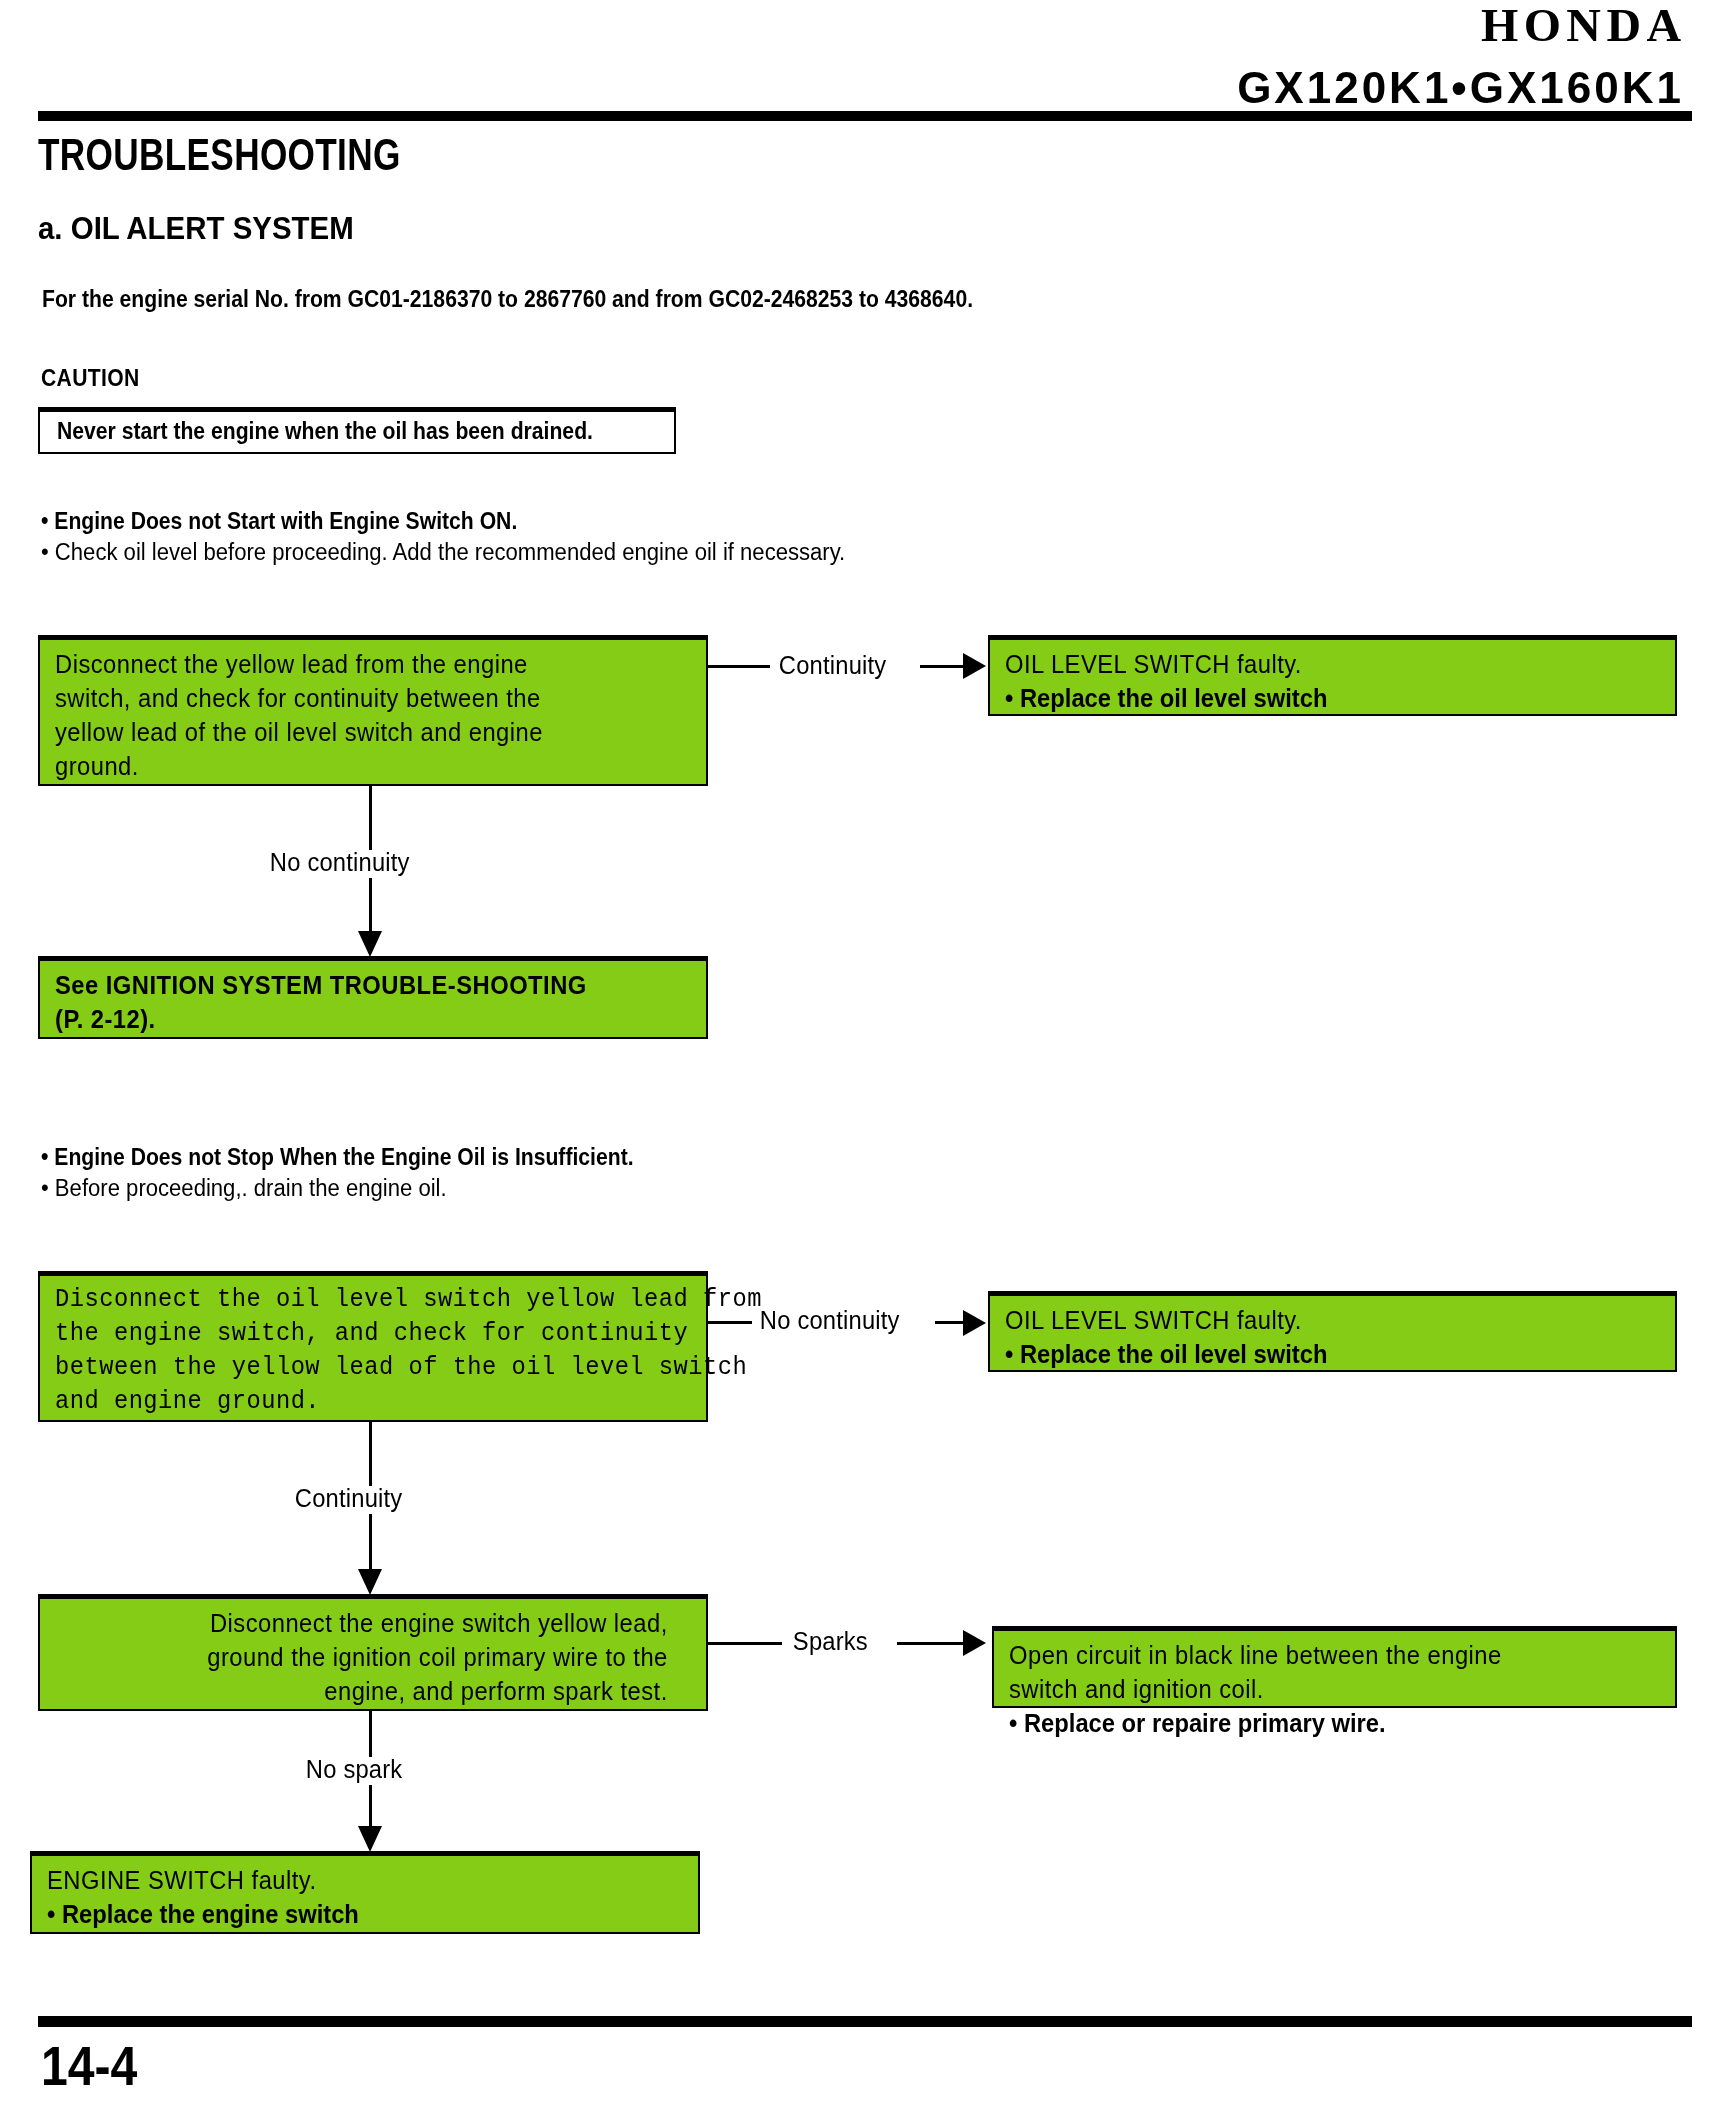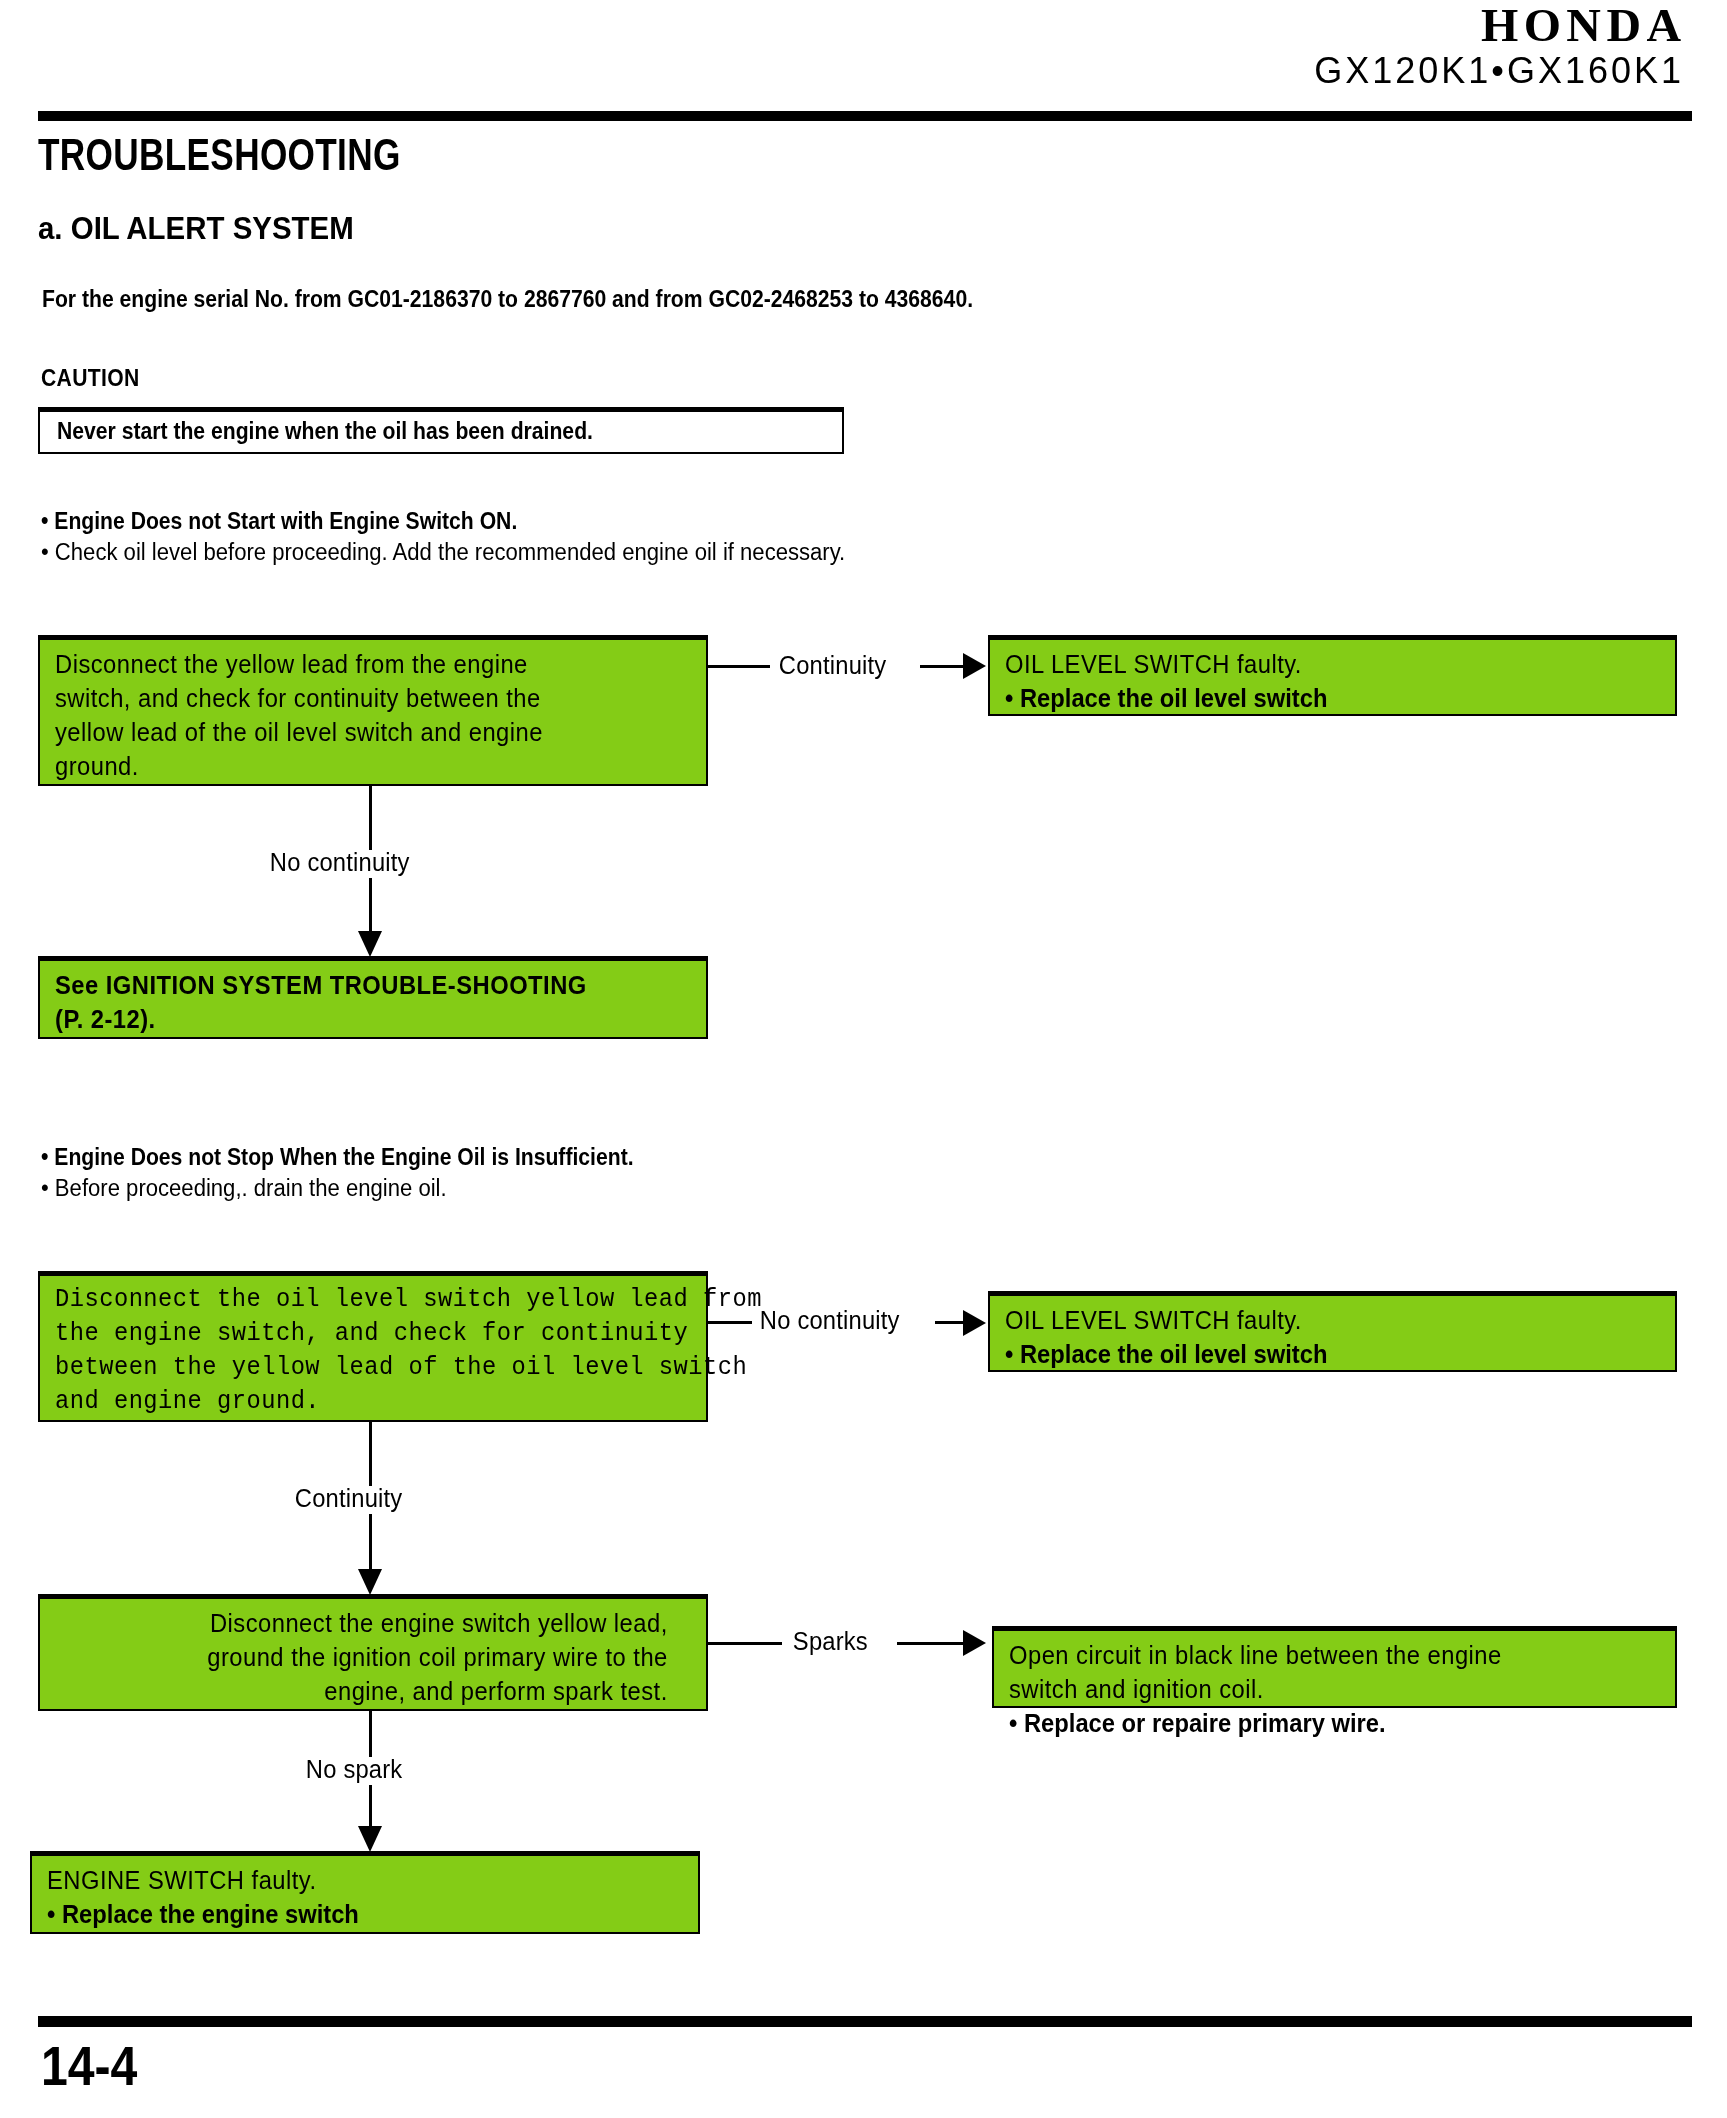--- a/index.html
+++ b/index.html
@@ -31,24 +31,24 @@
     font-weight: bold;
     font-size: 47px;
     letter-spacing: 5.3px;
     line-height: 1;
     transform: scaleX(1.02);
     transform-origin: right center;
   }
   .model {
     position: absolute;
     right: 44px;
-    top: 53px;
+    top: 66px;
     font-family: "Liberation Sans", sans-serif;
-    font-weight: normal;
-    font-size: 36px;
+    font-weight: bold;
+    font-size: 44px;
     letter-spacing: 3px;
     line-height: 1;
   }
   .rule-top {
     position: absolute;
     left: 38px;
     right: 36px;
     top: 111px;
     height: 9.8px;
     background: #000;
@@ -100,21 +100,21 @@
     letter-spacing: 0.4px;
     line-height: 1;
     transform: scaleX(0.88);
     transform-origin: left top;
   }
 
   .caution-box {
     position: absolute;
     left: 38px;
     top: 407px;
-    width: 806px;
+    width: 638px;
     height: 47px;
     border: 2.3px solid #000;
     border-top-width: 5.3px;
     box-sizing: border-box;
   }
   .caution-box .ctext {
     position: absolute;
     left: 16.7px;
     top: 7.6px;
     font-size: 23.5px;

